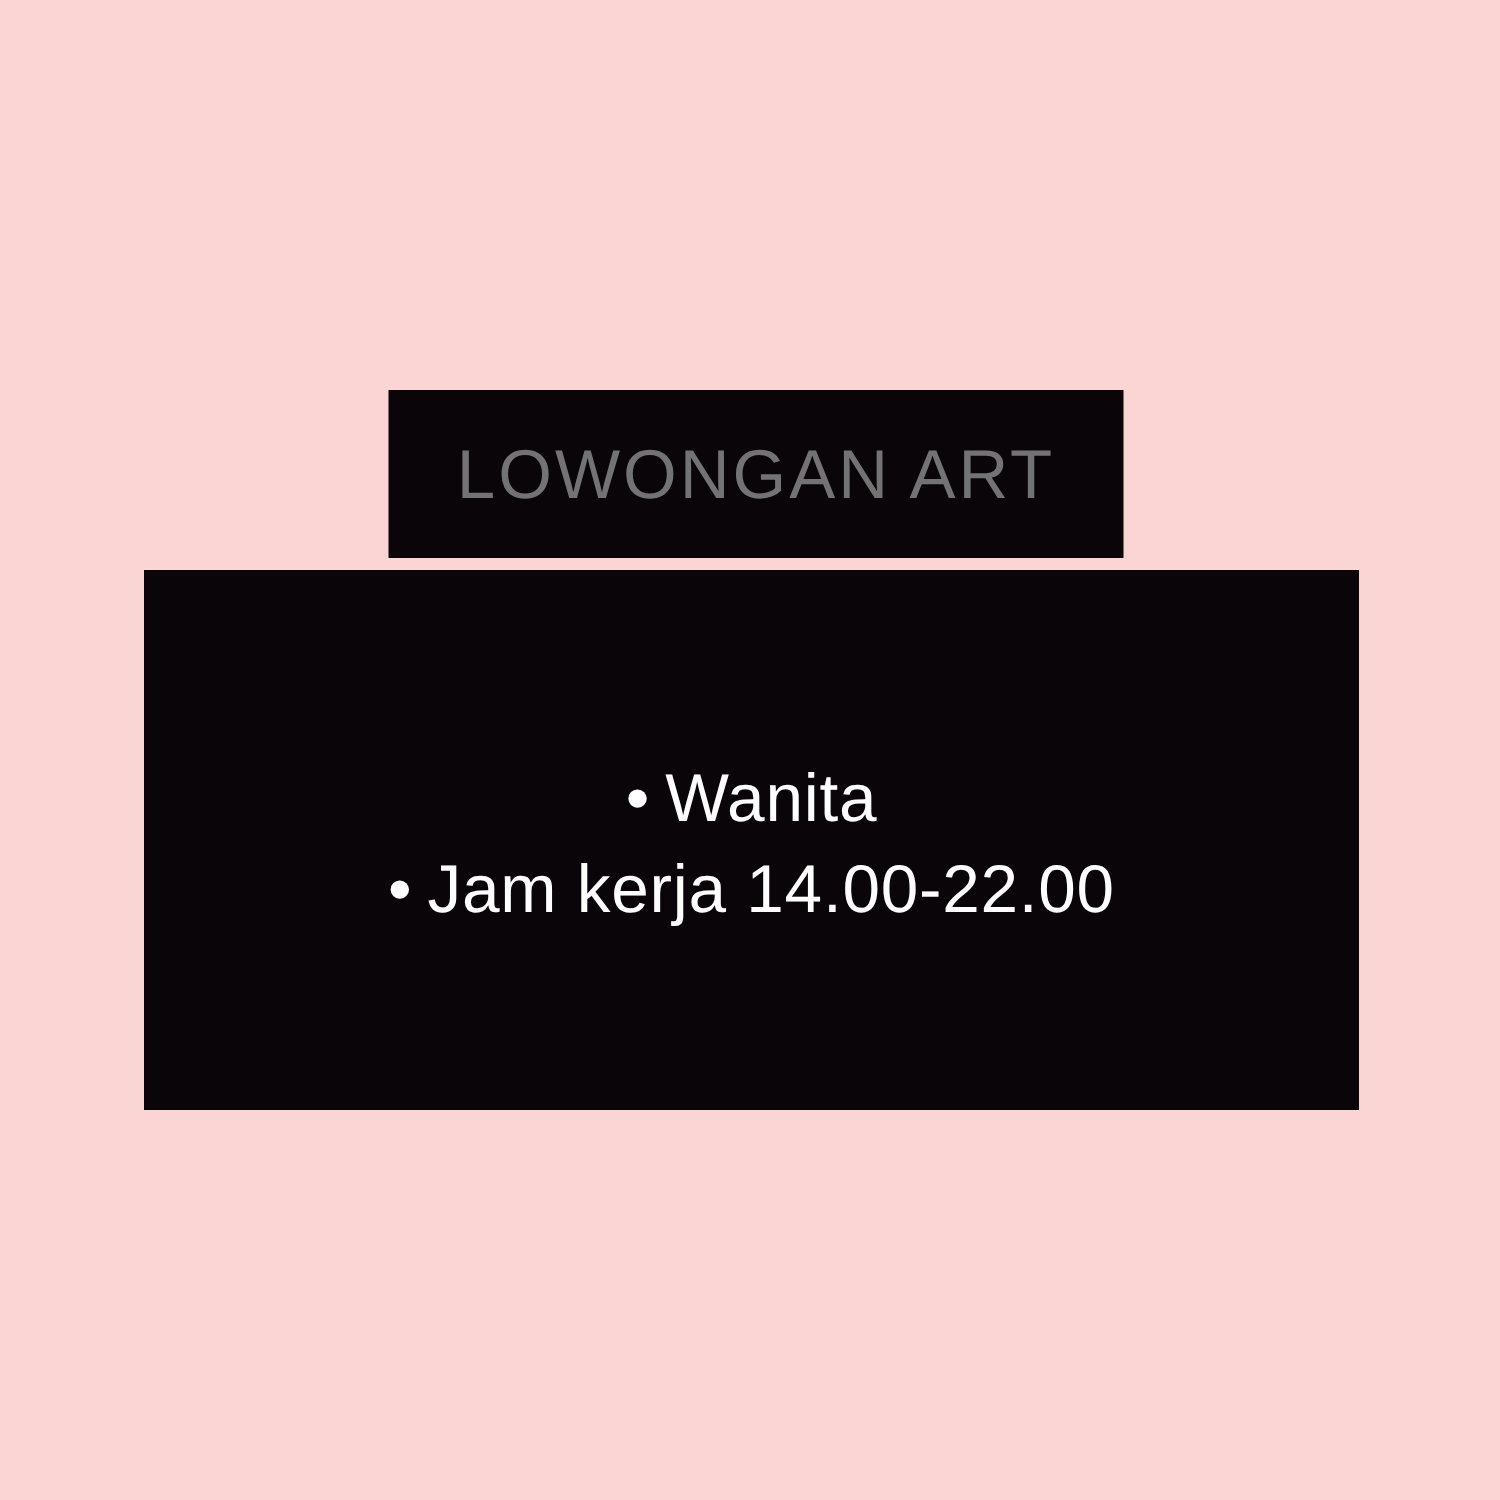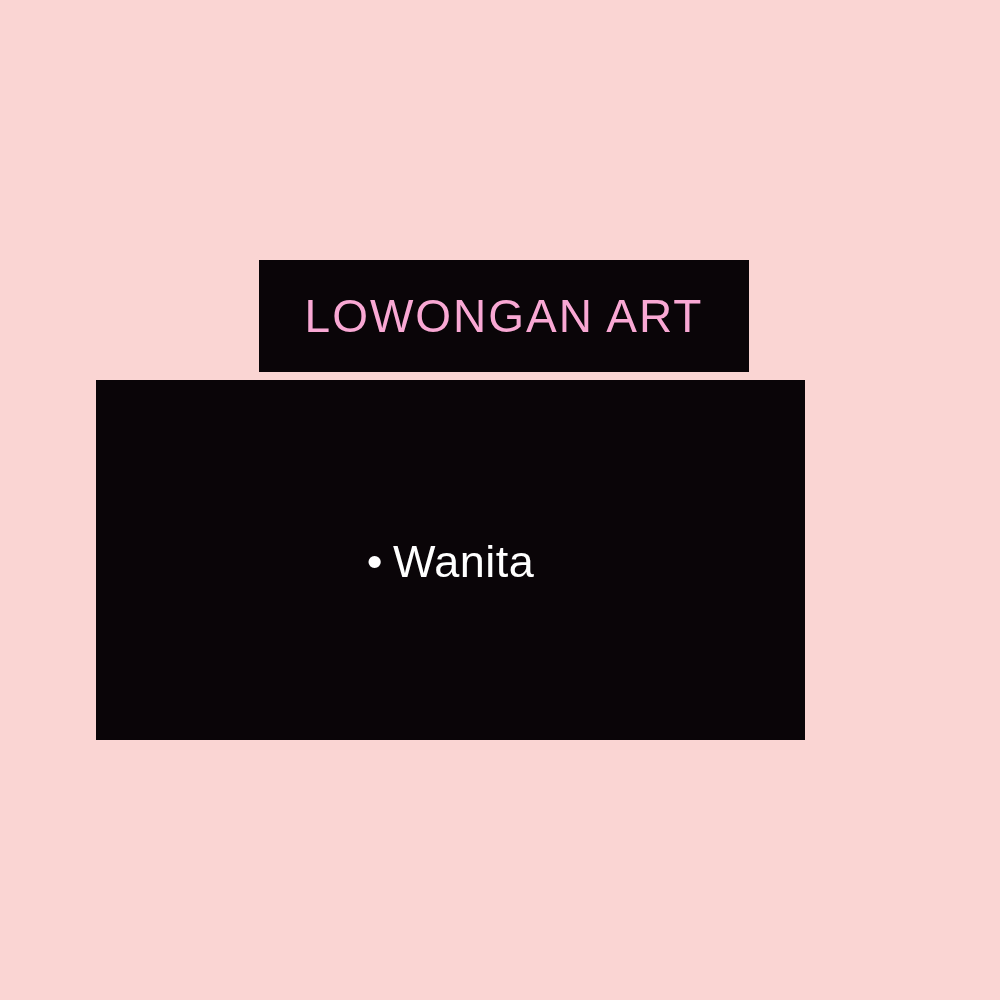--- a/index.html
+++ b/index.html
@@ -24,32 +24,32 @@
     left: 259px;
     top: 260px;
     width: 490px;
     height: 112px;
     background: #0a0508;
     display: flex;
     align-items: center;
     justify-content: center;
   }
   .title-text {
-    color: #f9a8d4;
+    color: #737373;
     font-size: 46px;
     letter-spacing: 2px;
     font-weight: 300;
     line-height: 1;
     white-space: nowrap;
   }
   .body-block {
     position: absolute;
     left: 96px;
     top: 380px;
-    width: 709px;
+    width: 810px;
     height: 360px;
     background: #0a0508;
     display: flex;
     flex-direction: column;
     align-items: center;
     justify-content: center;
     padding-top: 4px;
     box-sizing: border-box;
   }
   .bullet-line {
@@ -76,17 +76,20 @@
   </div>
 
   <div class="body-block">
 
     <div class="bullet-line">
       <span class="bullet-dot">•</span><span>Wanita</span>
     </div>
 
 
 
+    <div class="bullet-line">
+      <span class="bullet-dot">•</span><span>Jam kerja 14.00-22.00</span>
+    </div>
 
 
   </div>
 
 </div>
 
 </body></html>

